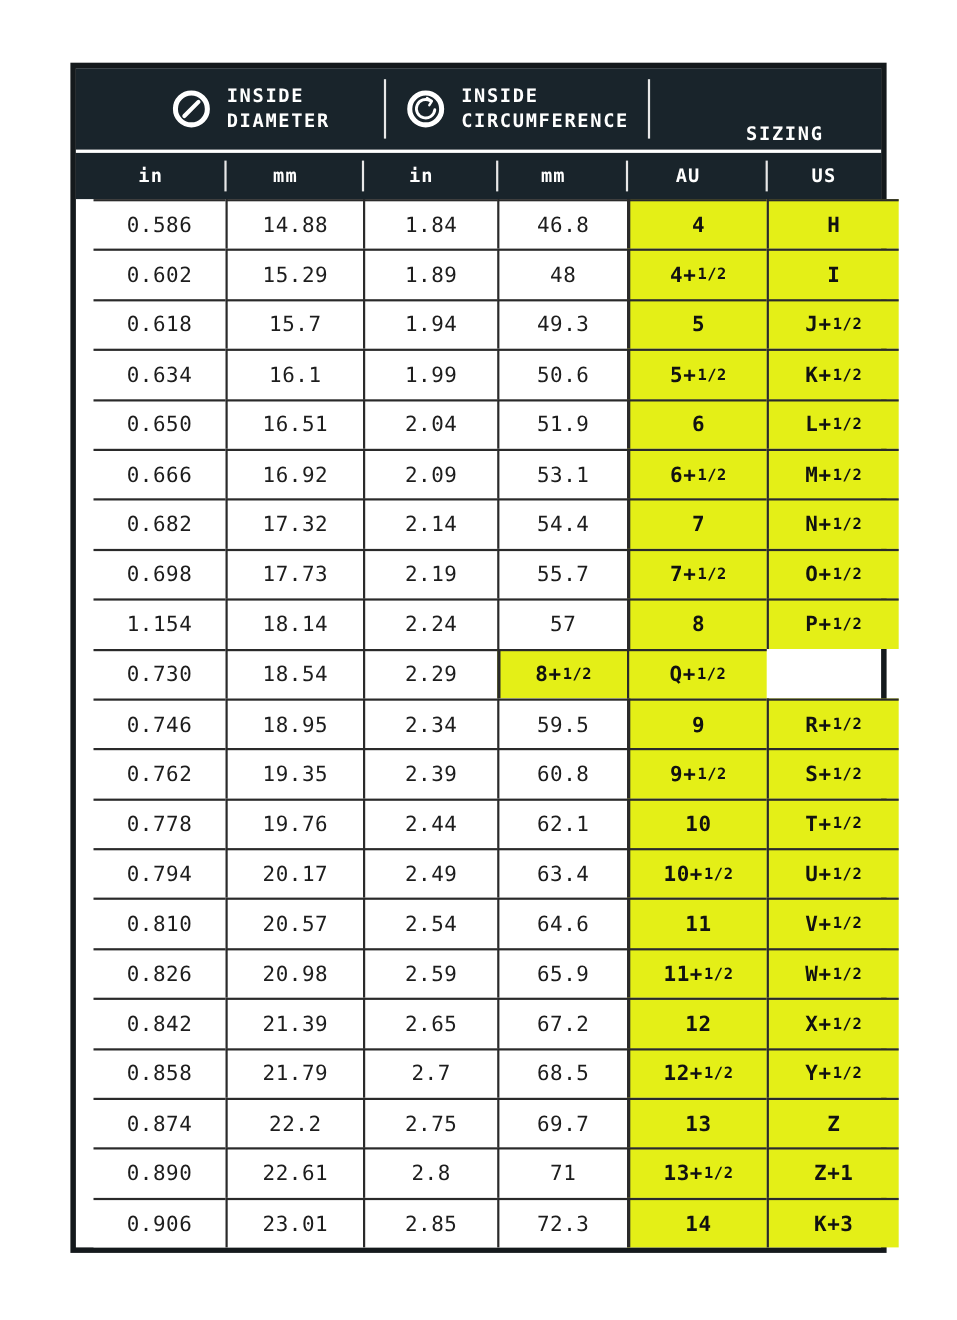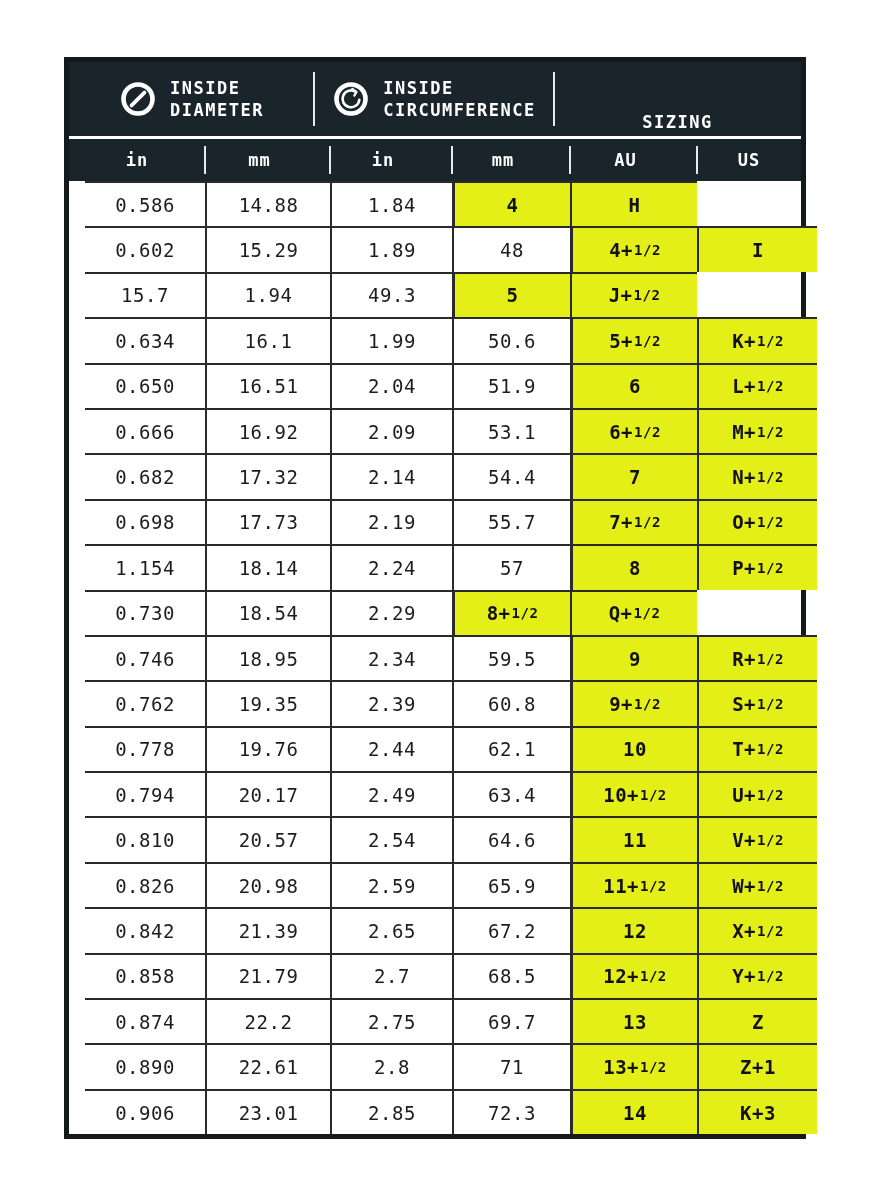--- a/index.html
+++ b/index.html
@@ -22,20 +22,21 @@
     position:absolute;left:64px;top:57px;width:742px;
     border:5px solid var(--outer);
     background:#ffffff;
   }
   
   .thead{background:var(--header-bg);}
   .icon-row{
     display:grid;
     grid-template-columns:245px 240px 247px;
     height:74px;
+    padding-left:36px;
   }
   .head-section{
     position:relative;
     display:flex;align-items:center;justify-content:center;
     gap:13px;
   }
   .head-section.divided::before{
     content:"";position:absolute;left:-1px;top:13%;
     width:2px;height:74%;background:#e8e8e8;
   }
@@ -138,20 +139,21 @@
         <div class="col-cell divided">AU</div>
         <div class="col-cell divided">US</div>
       </div>
     </div>
 
     <div class="tbody">
         <div class="trow">
           <div class="cell">0.586</div>
           <div class="cell">14.88</div>
           <div class="cell">1.84</div>
+          <div class="cell">46.8</div>
           <div class="cell hl hl-first">
             <span class="main">4</span>
           </div>
           <div class="cell hl">
             <span class="main">H</span>
           </div>
         </div>
         <div class="trow">
           <div class="cell">0.602</div>
           <div class="cell">15.29</div>
@@ -159,20 +161,21 @@
           <div class="cell">48</div>
           <div class="cell hl hl-first">
             <span class="main">4+</span>
             <span class="frac">1/2</span>
           </div>
           <div class="cell hl">
             <span class="main">I</span>
           </div>
         </div>
         <div class="trow">
+          <div class="cell">0.618</div>
           <div class="cell">15.7</div>
           <div class="cell">1.94</div>
           <div class="cell">49.3</div>
           <div class="cell hl hl-first">
             <span class="main">5</span>
           </div>
           <div class="cell hl">
             <span class="main">J+</span>
             <span class="frac">1/2</span>
           </div>

